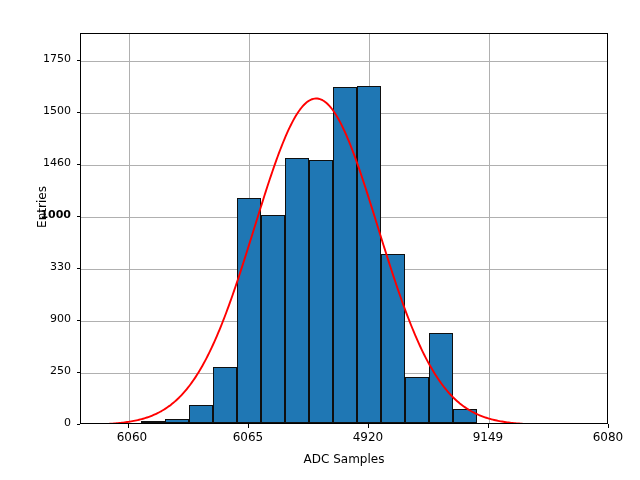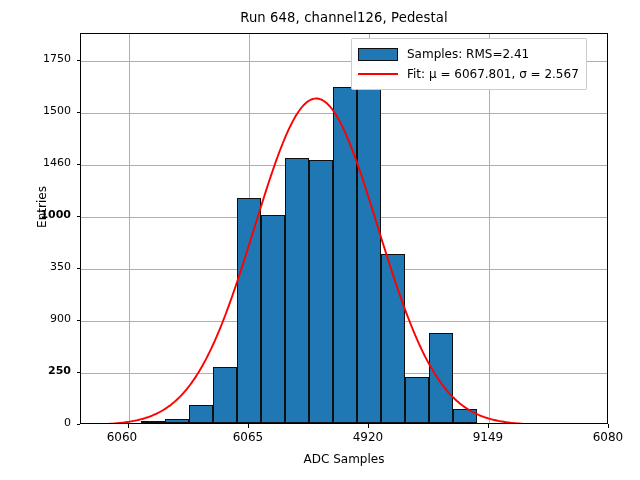--- a/index.html
+++ b/index.html
@@ -72,37 +72,36 @@
   .legkey.line::after{
     content:"";position:absolute;left:0;right:0;top:6px;height:1.8px;background:#ff0000;
   }
   .legtext{font-size:12px;color:#000;white-space:nowrap;}
 </style>
 </head>
 <body>
 
 <div id="figure">
 
-  <div id="title">Run 648, channel126, Pedestal</div>
 
   <div id="ylabel">Entries</div>
   <div id="xlabel">ADC Samples</div>
 
   <div id="ytick-labels">
       <div class="ytl" style="left: 5px; top: 416px;">0</div>
-      <div class="ytl" style="left: 5px; top: 364px; font-weight: bold;">250</div>
+      <div class="ytl" style="left: 5px; top: 364px;">250</div>
       <div class="ytl" style="left: 5px; top: 312px;">900</div>
-      <div class="ytl" style="left: 5px; top: 260px;">350</div>
+      <div class="ytl" style="left: 5px; top: 260px;">330</div>
       <div class="ytl" style="left: 5px; top: 208px; font-weight: bold;">1000</div>
       <div class="ytl" style="left: 5px; top: 156px;">1460</div>
       <div class="ytl" style="left: 5px; top: 104px;">1500</div>
       <div class="ytl" style="left: 5px; top: 52px;">1750</div>
     </div>
   <div id="xtick-labels">
-      <div class="xtl" style="left: 82px; top: 430px;">6060</div>
+      <div class="xtl" style="left: 92px; top: 430px;">6060</div>
       <div class="xtl" style="left: 208px; top: 430px;">6065</div>
       <div class="xtl" style="left: 328px; top: 430px;">4920</div>
       <div class="xtl" style="left: 448px; top: 430px;">9149</div>
       <div class="xtl" style="left: 568px; top: 430px;">6080</div>
     </div>
   <div id="tickmarks">
       <div class="tickmark y" style="top: 424px;"></div>
       <div class="tickmark y" style="top: 372px;"></div>
       <div class="tickmark y" style="top: 320px;"></div>
       <div class="tickmark y" style="top: 268px;"></div>
@@ -146,25 +145,15 @@
           <div class="bar" style="left: 300px; width: 24px; height: 169.5px;"></div>
           <div class="bar" style="left: 324px; width: 24px; height: 46.38px;"></div>
           <div class="bar" style="left: 348px; width: 24px; height: 90.47px;"></div>
           <div class="bar" style="left: 372px; width: 24px; height: 14.14px;"></div>
         </div>
       <svg id="fitcurve" viewBox="0 0 528 391" preserveAspectRatio="none">
         <path id="fitpath" fill="none" stroke="#ff0000" stroke-width="1.9" stroke-linejoin="round" stroke-linecap="round" d="M0.00,390.78L1.32,390.76L2.64,390.74L3.96,390.72L5.28,390.69L6.60,390.67L7.92,390.64L9.24,390.61L10.56,390.58L11.88,390.54L13.20,390.51L14.52,390.47L15.84,390.42L17.16,390.38L18.48,390.33L19.80,390.28L21.12,390.22L22.44,390.16L23.76,390.10L25.08,390.03L26.40,389.96L27.72,389.88L29.04,389.79L30.36,389.70L31.68,389.61L33.00,389.51L34.32,389.40L35.64,389.28L36.96,389.16L38.28,389.03L39.60,388.89L40.92,388.74L42.24,388.58L43.56,388.42L44.88,388.24L46.20,388.05L47.52,387.85L48.84,387.64L50.16,387.41L51.48,387.18L52.80,386.93L54.12,386.66L55.44,386.38L56.76,386.08L58.08,385.77L59.40,385.44L60.72,385.09L62.04,384.72L63.36,384.33L64.68,383.92L66.00,383.49L67.32,383.04L68.64,382.56L69.96,382.06L71.28,381.53L72.60,380.98L73.92,380.40L75.24,379.79L76.56,379.15L77.88,378.48L79.20,377.78L80.52,377.05L81.84,376.28L83.16,375.48L84.48,374.64L85.80,373.76L87.12,372.84L88.44,371.89L89.76,370.89L91.08,369.85L92.40,368.77L93.72,367.65L95.04,366.47L96.36,365.25L97.68,363.99L99.00,362.67L100.32,361.30L101.64,359.88L102.96,358.41L104.28,356.88L105.60,355.30L106.92,353.67L108.24,351.97L109.56,350.22L110.88,348.41L112.20,346.53L113.52,344.60L114.84,342.61L116.16,340.55L117.48,338.43L118.80,336.24L120.12,333.99L121.44,331.68L122.76,329.30L124.08,326.85L125.40,324.34L126.72,321.76L128.04,319.11L129.36,316.40L130.68,313.62L132.00,310.77L133.32,307.86L134.64,304.88L135.96,301.83L137.28,298.72L138.60,295.55L139.92,292.31L141.24,289.01L142.56,285.64L143.88,282.22L145.20,278.73L146.52,275.19L147.84,271.59L149.16,267.93L150.48,264.22L151.80,260.46L153.12,256.64L154.44,252.78L155.76,248.88L157.08,244.93L158.40,240.94L159.72,236.91L161.04,232.85L162.36,228.75L163.68,224.63L165.00,220.48L166.32,216.30L167.64,212.10L168.96,207.89L170.28,203.67L171.60,199.43L172.92,195.19L174.24,190.95L175.56,186.70L176.88,182.47L178.20,178.24L179.52,174.03L180.84,169.84L182.16,165.67L183.48,161.52L184.80,157.41L186.12,153.33L187.44,149.29L188.76,145.30L190.08,141.35L191.40,137.46L192.72,133.63L194.04,129.86L195.36,126.15L196.68,122.51L198.00,118.95L199.32,115.47L200.64,112.07L201.96,108.76L203.28,105.54L204.60,102.42L205.92,99.40L207.24,96.48L208.56,93.67L209.88,90.97L211.20,88.38L212.52,85.91L213.84,83.56L215.16,81.34L216.48,79.24L217.80,77.27L219.12,75.44L220.44,73.74L221.76,72.18L223.08,70.76L224.40,69.47L225.72,68.34L227.04,67.34L228.36,66.49L229.68,65.79L231.00,65.24L232.32,64.84L233.64,64.58L234.96,64.48L236.28,64.52L237.60,64.72L238.92,65.06L240.24,65.55L241.56,66.20L242.88,66.98L244.20,67.92L245.52,69.00L246.84,70.23L248.16,71.59L249.48,73.10L250.80,74.74L252.12,76.52L253.44,78.44L254.76,80.48L256.08,82.66L257.40,84.96L258.72,87.38L260.04,89.92L261.36,92.57L262.68,95.34L264.00,98.22L265.32,101.20L266.64,104.28L267.96,107.46L269.28,110.74L270.60,114.10L271.92,117.55L273.24,121.08L274.56,124.69L275.88,128.36L277.20,132.11L278.52,135.92L279.84,139.79L281.16,143.72L282.48,147.69L283.80,151.71L285.12,155.77L286.44,159.87L287.76,164.01L289.08,168.17L290.40,172.35L291.72,176.56L293.04,180.78L294.36,185.01L295.68,189.25L297.00,193.49L298.32,197.73L299.64,201.97L300.96,206.20L302.28,210.42L303.60,214.62L304.92,218.81L306.24,222.97L307.56,227.11L308.88,231.21L310.20,235.29L311.52,239.33L312.84,243.34L314.16,247.30L315.48,251.23L316.80,255.11L318.12,258.94L319.44,262.72L320.76,266.45L322.08,270.13L323.40,273.75L324.72,277.32L326.04,280.83L327.36,284.28L328.68,287.67L330.00,291.00L331.32,294.26L332.64,297.46L333.96,300.60L335.28,303.67L336.60,306.68L337.92,309.62L339.24,312.49L340.56,315.30L341.88,318.04L343.20,320.71L344.52,323.31L345.84,325.85L347.16,328.33L348.48,330.73L349.80,333.07L351.12,335.35L352.44,337.56L353.76,339.71L355.08,341.79L356.40,343.81L357.72,345.77L359.04,347.66L360.36,349.50L361.68,351.28L363.00,352.99L364.32,354.65L365.64,356.26L366.96,357.81L368.28,359.30L369.60,360.74L370.92,362.13L372.24,363.47L373.56,364.75L374.88,365.99L376.20,367.18L377.52,368.33L378.84,369.43L380.16,370.48L381.48,371.50L382.80,372.47L384.12,373.40L385.44,374.29L386.76,375.14L388.08,375.96L389.40,376.74L390.72,377.49L392.04,378.21L393.36,378.89L394.68,379.54L396.00,380.16L397.32,380.75L398.64,381.31L399.96,381.85L401.28,382.36L402.60,382.85L403.92,383.31L405.24,383.75L406.56,384.17L407.88,384.57L409.20,384.94L410.52,385.30L411.84,385.64L413.16,385.96L414.48,386.26L415.80,386.55L417.12,386.82L418.44,387.08L419.76,387.32L421.08,387.55L422.40,387.77L423.72,387.97L425.04,388.16L426.36,388.35L427.68,388.52L429.00,388.68L430.32,388.83L431.64,388.97L432.96,389.11L434.28,389.23L435.60,389.35L436.92,389.46L438.24,389.57L439.56,389.67L440.88,389.76L442.20,389.84L443.52,389.92L444.84,390.00L446.16,390.07L447.48,390.14L448.80,390.20L450.12,390.26L451.44,390.31L452.76,390.36L454.08,390.41L455.40,390.45L456.72,390.49L458.04,390.53L459.36,390.56L460.68,390.60L462.00,390.63L463.32,390.66L464.64,390.68L465.96,390.71L467.28,390.73L468.60,390.75L469.92,390.77L471.24,390.79L472.56,390.80L473.88,390.82L475.20,390.83L476.52,390.85L477.84,390.86L479.16,390.87L480.48,390.88L481.80,390.89L483.12,390.90L484.44,390.91L485.76,390.92L487.08,390.92L488.40,390.93L489.72,390.94L491.04,390.94L492.36,390.95L493.68,390.95L495.00,390.96L496.32,390.96L497.64,390.96L498.96,390.97L500.28,390.97L501.60,390.97L502.92,390.97L504.24,390.98L505.56,390.98L506.88,390.98L508.20,390.98L509.52,390.98L510.84,390.99L512.16,390.99L513.48,390.99L514.80,390.99L516.12,390.99L517.44,390.99L518.76,390.99L520.08,390.99L521.40,390.99L522.72,390.99L524.04,390.99L525.36,391.00L526.68,391.00L528.00,391.00"></path>
       </svg>
     </div>
 
-    <div id="legend">
-      <div class="legrow">
-        <span class="legkey patch"></span>
-        <span class="legtext">Samples: RMS=2.41</span>
-      </div>
-      <div class="legrow">
-        <span class="legkey line"></span>
-        <span class="legtext">Fit: μ = 6067.801, σ = 2.567</span>
-      </div>
-    </div>
   </div>
 
 </div>
 
 </body></html>

